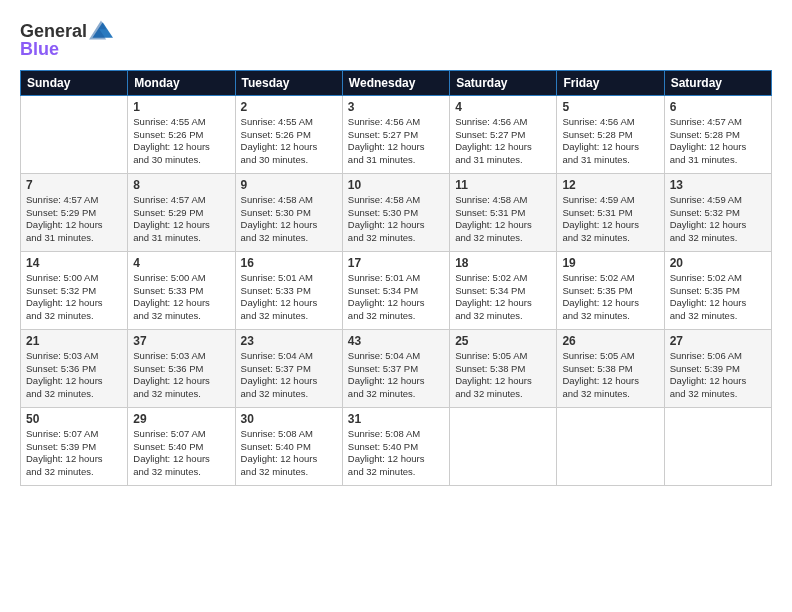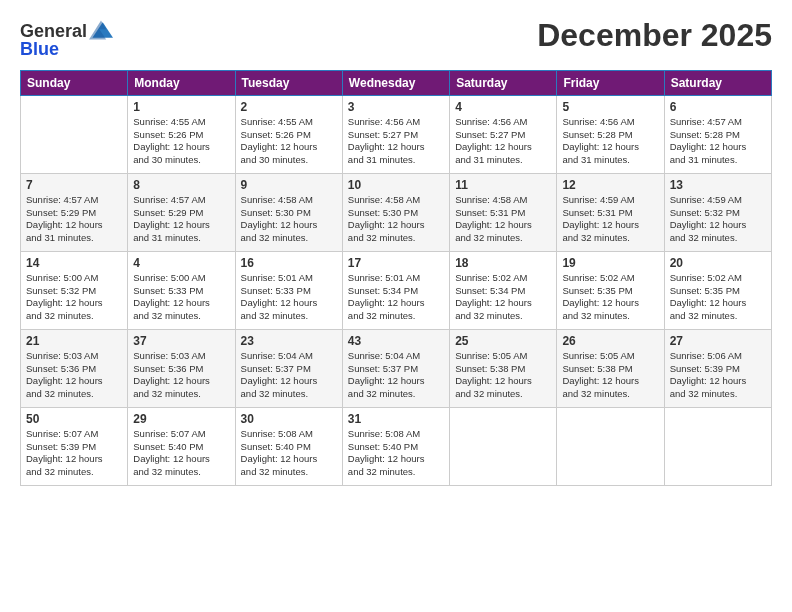--- a/index.html
+++ b/index.html
@@ -54,21 +54,21 @@
     .calendar-subtitle {
       font-size: 15px;
       color: #555;
     }
     .calendar-table {
       width: 100%;
       border-collapse: collapse;
       flex: 1;
     }
     .calendar-table th {
-      background-color: #701a75;
+      background-color: #0f172a;
       color: #fff;
       font-size: 12px;
       font-weight: bold;
       padding: 5px 6px;
       text-align: left;
       border: 1px solid #2a7abf;
     }
     .calendar-table td {
       border: 1px solid #ccc;
       vertical-align: top;
@@ -107,26 +107,25 @@
       <div>
         <div style="display:flex;align-items:center;">
           <span class="logo-text">General</span>
 
           <svg class="logo-icon" viewBox="0 0 28 22" xmlns="http://www.w3.org/2000/svg">
             <polygon points="4,20 16,2 28,20" fill="#2a7abf" stroke="none"></polygon>
             <polygon points="0,22 14,0 20,10 12,10 20,22" fill="#1a5a9f" stroke="none" opacity="0.5"></polygon>
           </svg>
         </div>
         <div style="display:flex;align-items:center;margin-top:-2px;">
-          <span class="logo-text" style="color:#1d4ed8;">Blue</span>
+          <span class="logo-text" style="color:#8b5cf6;">Blue</span>
         </div>
       </div>
     </div>
     <div class="title-block">
-      <div class="calendar-title">December 2025</div>
     </div>
   </div>
 
   <table class="calendar-table">
     <thead>
       <tr>
         <th>Sunday</th>
         <th>Monday</th>
         <th>Tuesday</th>
         <th>Wednesday</th>

